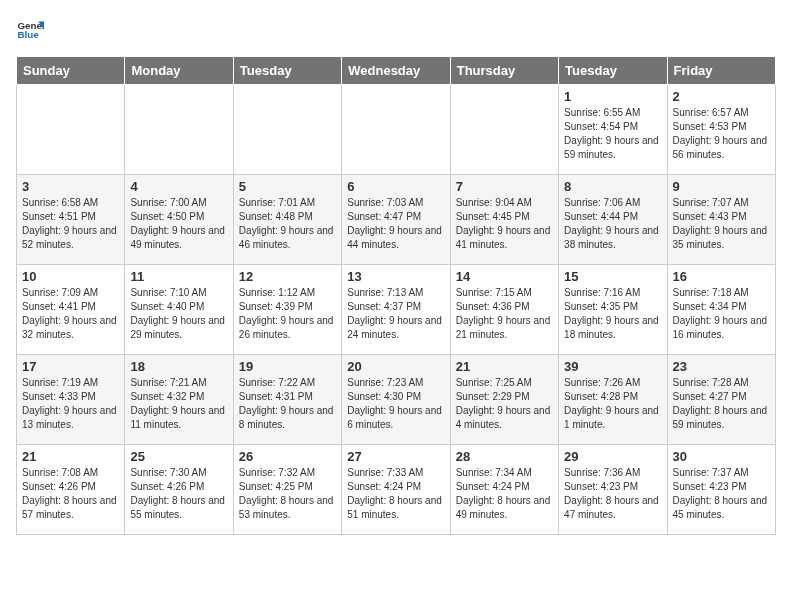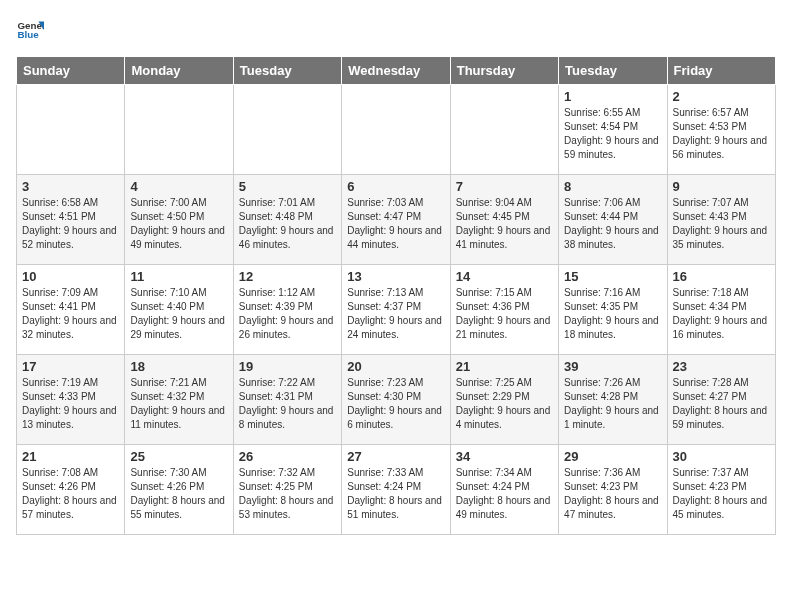--- a/index.html
+++ b/index.html
@@ -301,21 +301,21 @@
 and 53 minutes.</div>
         </td>
         <td>
           <span class="day-number">27</span>
           <div class="day-info">Sunrise: 7:33 AM
 Sunset: 4:24 PM
 Daylight: 8 hours
 and 51 minutes.</div>
         </td>
         <td>
-          <span class="day-number">34</span>
+          <span class="day-number">28</span>
           <div class="day-info">Sunrise: 7:34 AM
 Sunset: 4:24 PM
 Daylight: 8 hours
 and 49 minutes.</div>
         </td>
         <td>
           <span class="day-number">29</span>
           <div class="day-info">Sunrise: 7:36 AM
 Sunset: 4:23 PM
 Daylight: 8 hours

